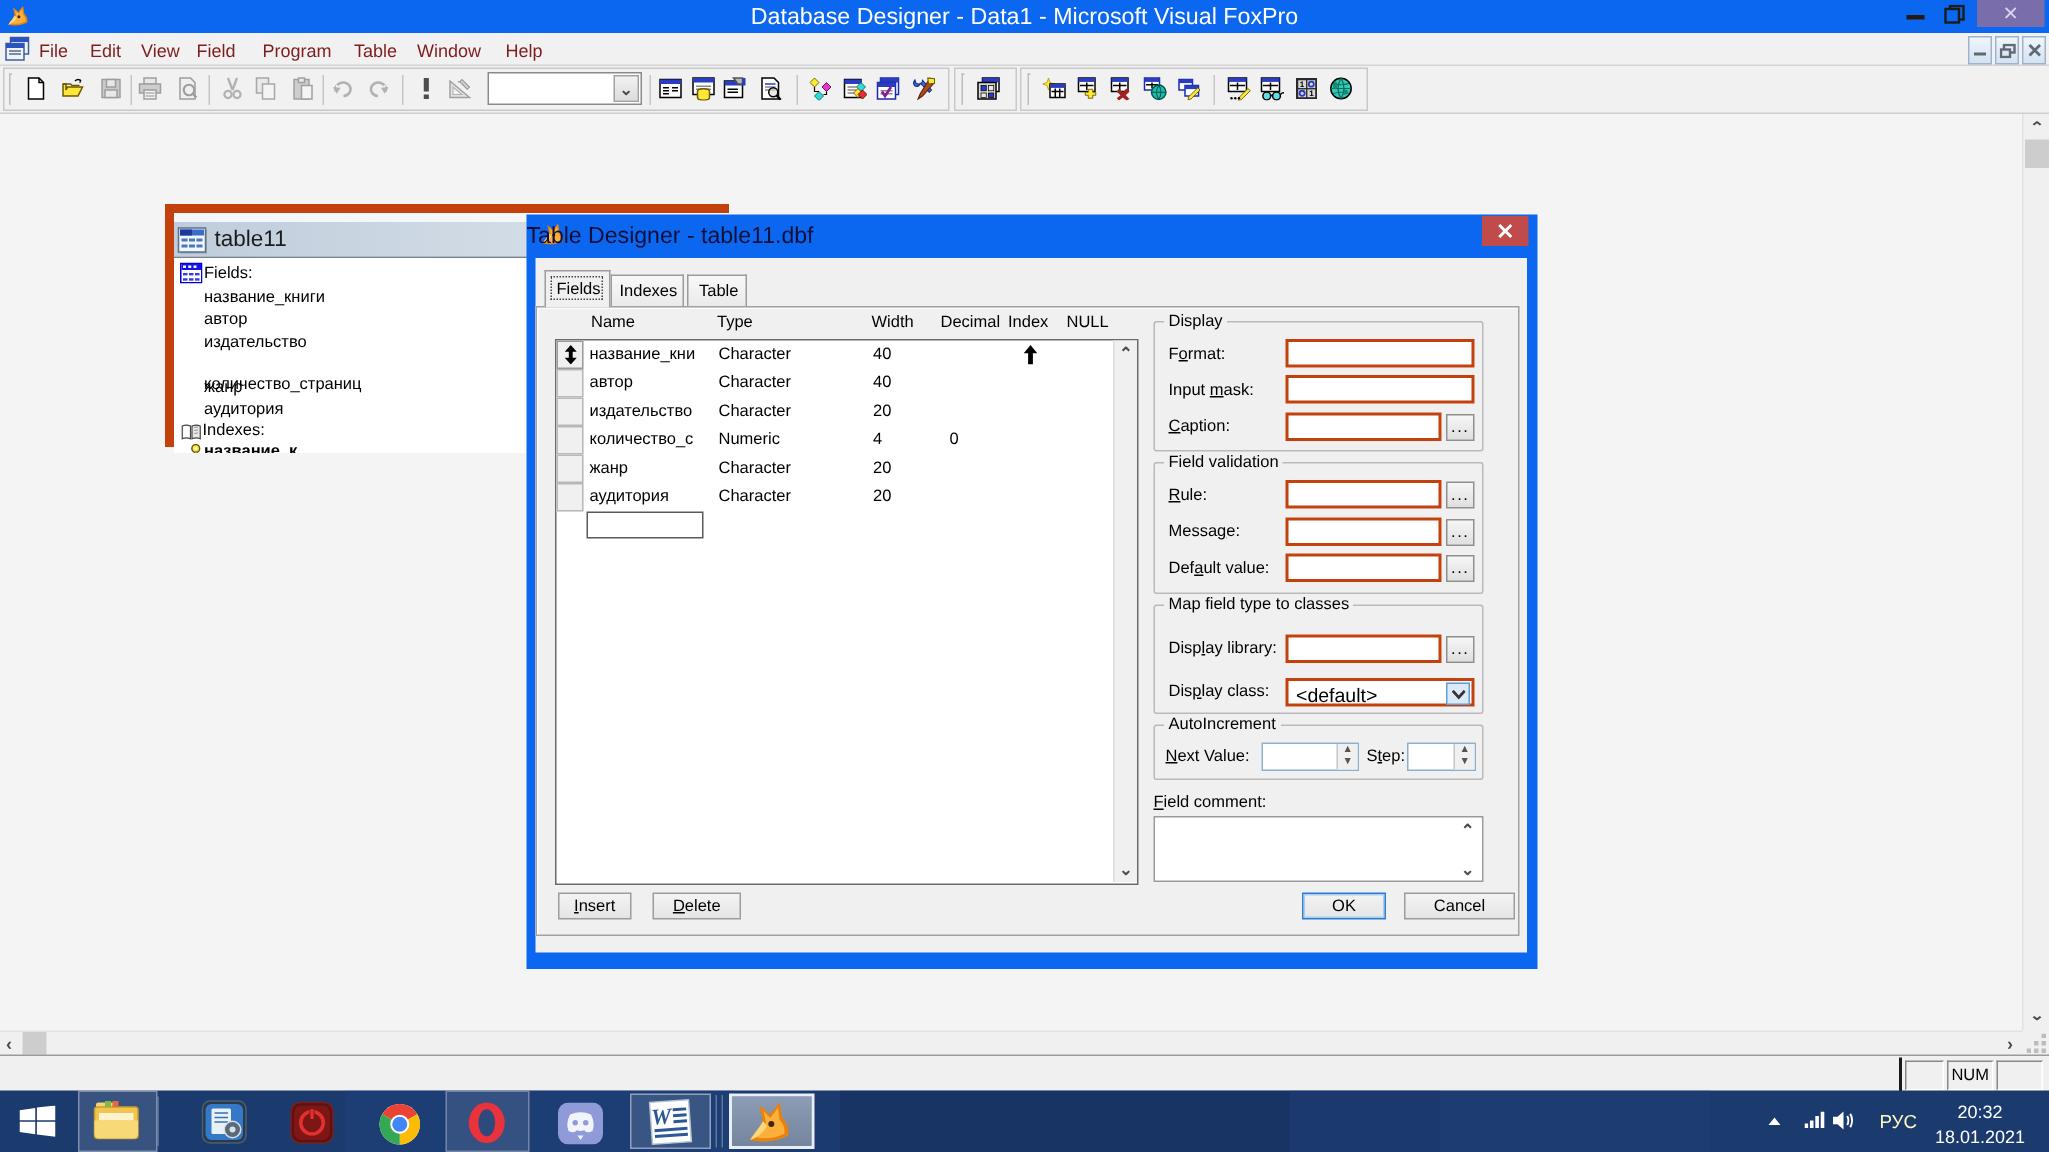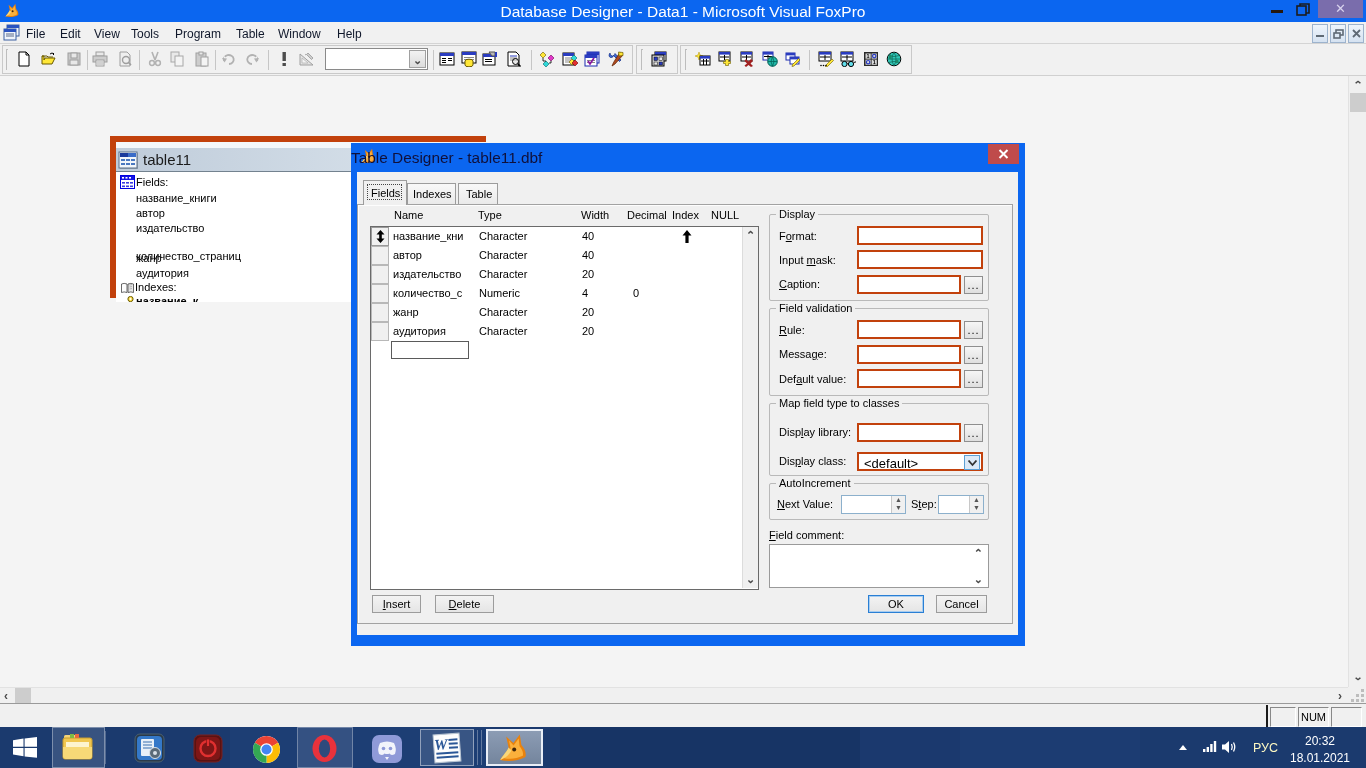--- a/index.html
+++ b/index.html
@@ -1,20 +1,20 @@
 <!DOCTYPE html>
 <html><head>
 <meta charset="utf-8">
 <style>
 *{margin:0;padding:0;box-sizing:border-box}
 html,body{width:1366px;height:768px;overflow:hidden}
 body{font-family:"Liberation Sans",sans-serif;position:relative;background:#f4f4f4}
 .ab{position:absolute}
 .lab{position:absolute;font-size:11px;color:#000;white-space:nowrap}
-.lab13{position:absolute;font-size:12px;color:#0f172a;white-space:nowrap}
+.lab13{position:absolute;font-size:12px;color:#7f1d1d;white-space:nowrap}
 .inp{position:absolute;background:#fff;border:2px solid #c2410c}
 .dots{position:absolute;width:19px;height:18px;background:linear-gradient(#f6f6f6,#dfdfdf);border:1px solid #8f8f8f;font-size:11px;text-align:center;line-height:17px;color:#000;letter-spacing:1px}
 .grp{position:absolute;border:1px solid #b9b9b9;border-radius:2px}
 .grp>span{position:absolute;top:-7px;left:6px;background:#f0f0f0;padding:0 3px;font-size:11px;color:#000;white-space:nowrap}
 .btn{position:absolute;background:linear-gradient(#f3f3f3,#e5e5e5);border:1px solid #9c9c9c;font-size:11px;text-align:center;color:#000}
 .tbsep{position:absolute;top:50px;width:1px;height:20px;background:#c6c6c6}
 .ico{position:absolute;top:51px;width:16px;height:16px}
 .chev{color:#4a4a4a;font-weight:bold;font-family:"Liberation Sans",sans-serif}
 </style>
 </head>
@@ -41,21 +41,21 @@
     <rect x="4" y="1" width="12" height="11" fill="#eef3fb" stroke="#3b5fa0"></rect>
     <rect x="4" y="1" width="12" height="3" fill="#2a53c0"></rect>
     <rect x="1" y="5" width="12" height="11" fill="#eef3fb" stroke="#3b5fa0"></rect>
     <rect x="1" y="5" width="12" height="3" fill="#2a53c0"></rect>
     <line x1="3" y1="10" x2="11" y2="10" stroke="#5a6a8a"></line>
     <line x1="3" y1="12" x2="11" y2="12" stroke="#5a6a8a"></line>
   </svg>
   <div class="lab13" style="left:26px;top:5px">File</div>
   <div class="lab13" style="left:60px;top:5px">Edit</div>
   <div class="lab13" style="left:94px;top:5px">View</div>
-  <div class="lab13" style="left:131px;top:5px">Tools</div>
+  <div class="lab13" style="left:131px;top:5px">Field</div>
   <div class="lab13" style="left:175px;top:5px">Program</div>
   <div class="lab13" style="left:236px;top:5px">Table</div>
   <div class="lab13" style="left:278px;top:5px">Window</div>
   <div class="lab13" style="left:337px;top:5px">Help</div>
 
   <div class="ab" style="left:1312px;top:2px;width:16px;height:19px;background:linear-gradient(#eff5fc,#d5e2f1);border:1px solid #9db3cd"></div>
   <div class="ab" style="left:1330px;top:2px;width:16px;height:19px;background:linear-gradient(#eff5fc,#d5e2f1);border:1px solid #9db3cd"></div>
   <div class="ab" style="left:1348px;top:2px;width:16px;height:19px;background:linear-gradient(#eff5fc,#d5e2f1);border:1px solid #9db3cd"></div>
   <div class="ab" style="left:1316px;top:13px;width:8px;height:2px;background:#5f6a75"></div>
   <svg class="ab" style="left:1333px;top:7px" width="11" height="10" viewBox="0 0 11 10">
@@ -536,21 +536,21 @@
 
     <div class="lab" style="left:412px;top:357px"><u>F</u>ield comment:</div>
     <div class="ab" style="left:412px;top:372px;width:220px;height:44px;background:#fff;border:1px solid #9a9a9a">
       <div class="ab chev" style="right:5px;top:2px;font-size:11px">⌃</div>
       <div class="ab chev" style="right:5px;top:28px;font-size:11px">⌄</div>
     </div>
 
     <div class="btn" style="left:15px;top:423px;width:49px;height:18px;line-height:16px"><u>I</u>nsert</div>
     <div class="btn" style="left:78px;top:423px;width:59px;height:18px;line-height:16px"><u>D</u>elete</div>
     <div class="btn" style="left:511px;top:423px;width:56px;height:18px;line-height:16px;border:1px solid #2a7fd4;box-shadow:inset 0 0 0 1px #a8cdf0">OK</div>
-    <div class="btn" style="left:579px;top:423px;width:51px;height:18px;line-height:16px">Cancel</div>
+    <div class="btn" style="left:579px;top:423px;width:74px;height:18px;line-height:16px">Cancel</div>
   </div>
 </div>
 
 <div class="ab" style="left:0;top:703px;width:1366px;height:24px;background:#f0f0f0;border-top:1px solid #9a9a9a">
   <div class="ab" style="left:1266px;top:1px;width:2px;height:23px;background:#1a1a1a"></div>
   <div class="ab" style="left:1270px;top:3px;width:26px;height:20px;border:1px solid;border-color:#888 #fff #fff #888"></div>
   <div class="ab" style="left:1298px;top:3px;width:31px;height:20px;border:1px solid;border-color:#888 #fff #fff #888;font-size:11px;text-align:center;line-height:19px;color:#000">NUM</div>
   <div class="ab" style="left:1331px;top:3px;width:31px;height:20px;border:1px solid;border-color:#888 #fff #fff #888"></div>
 </div>
 

